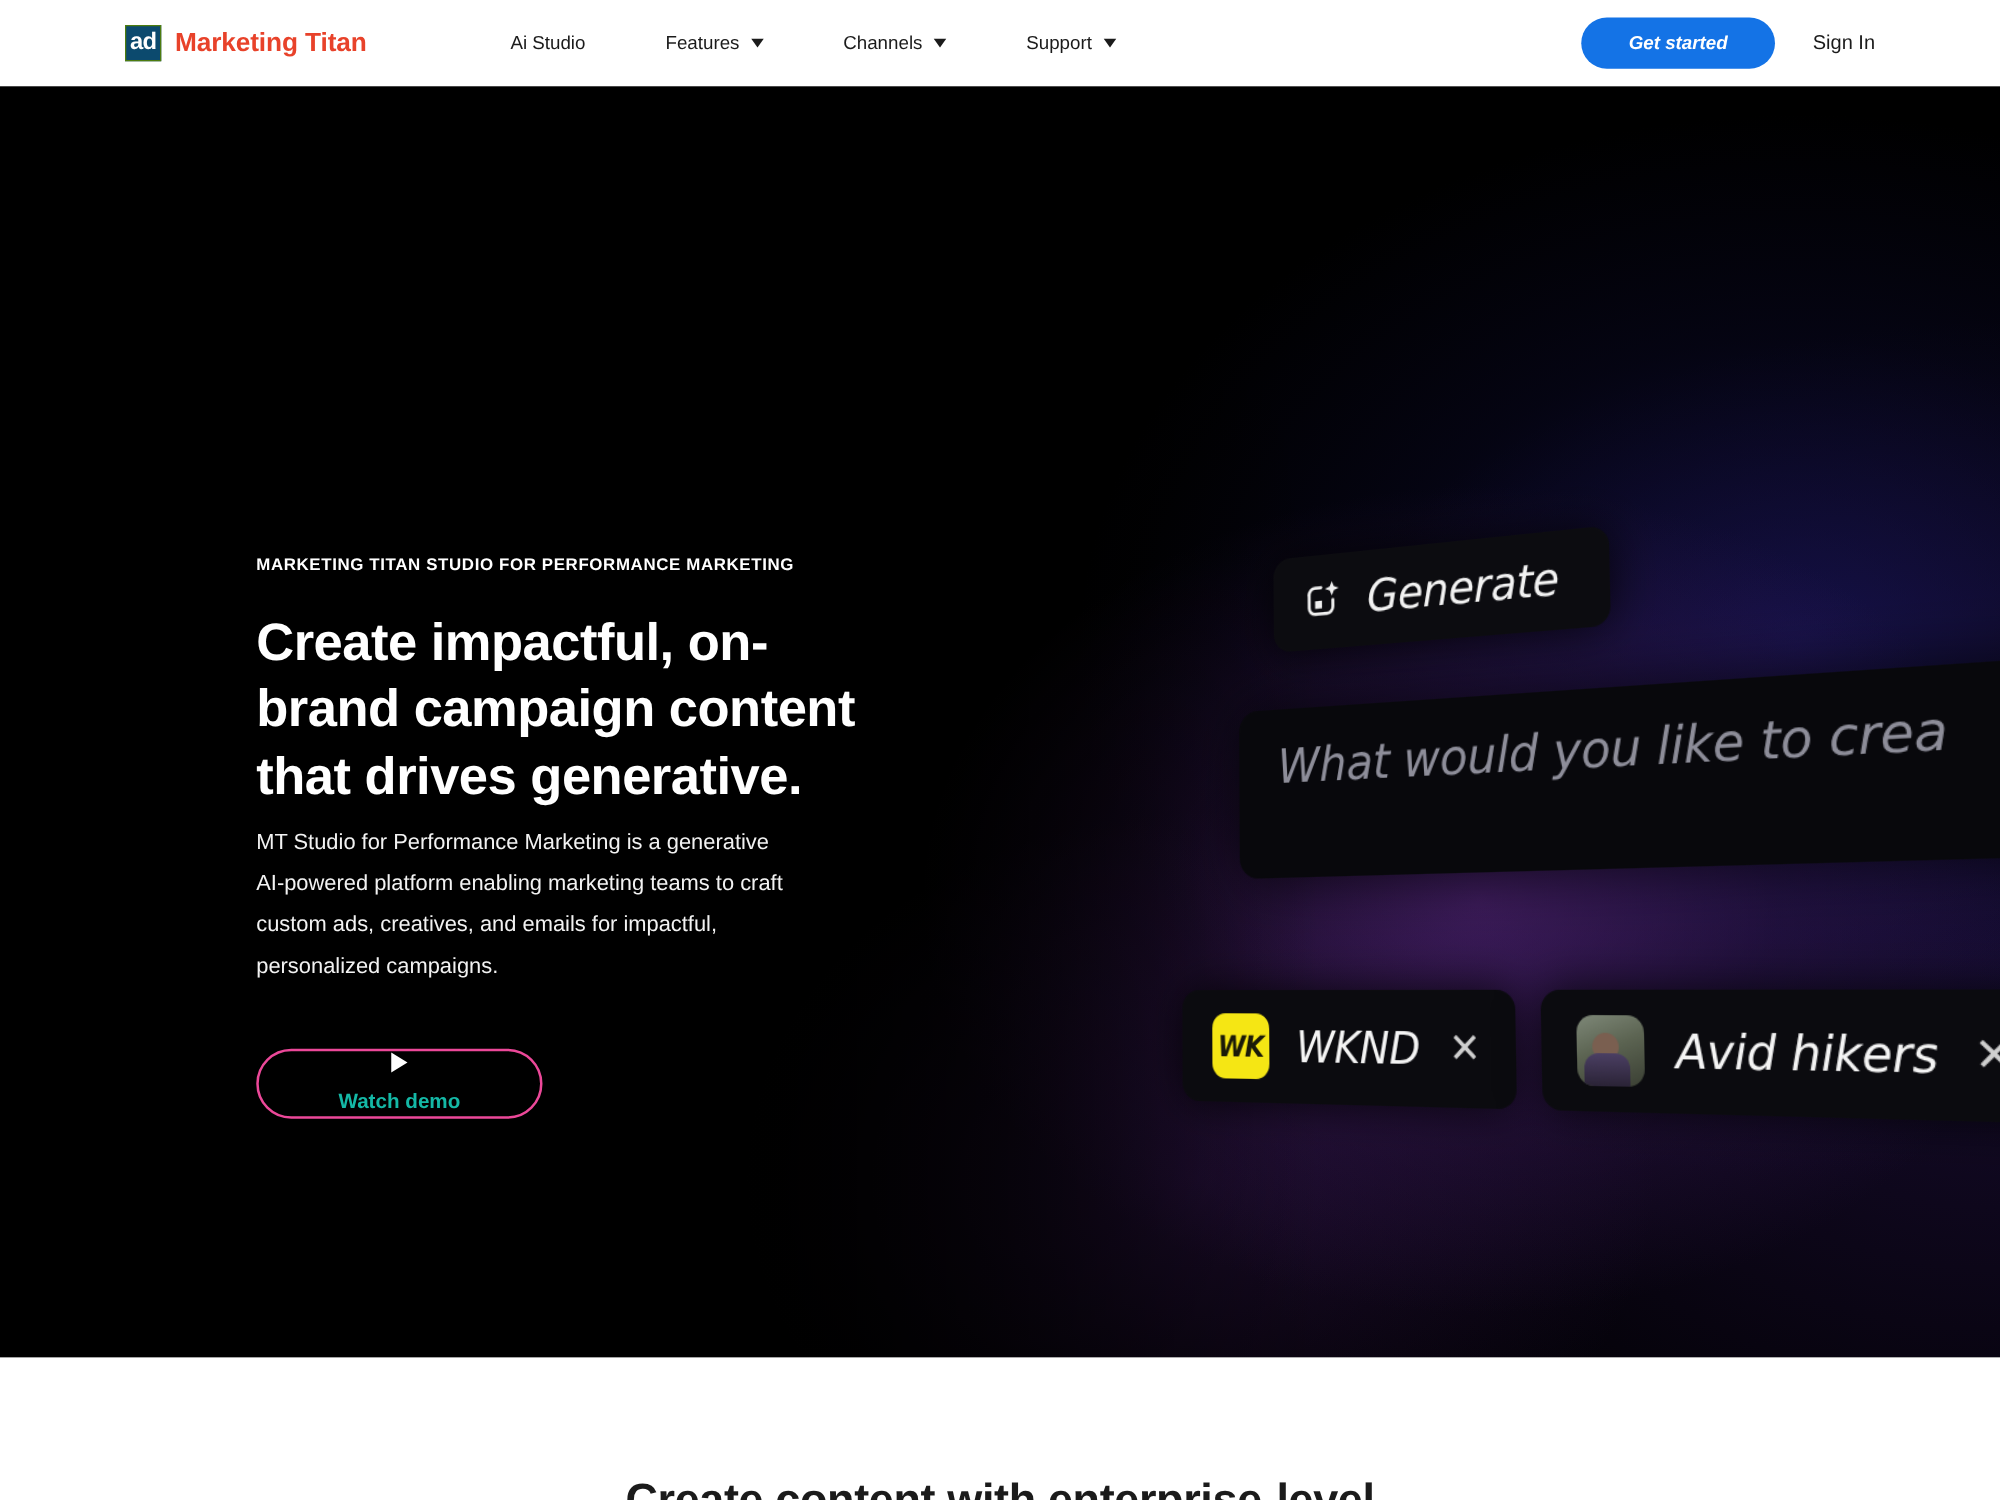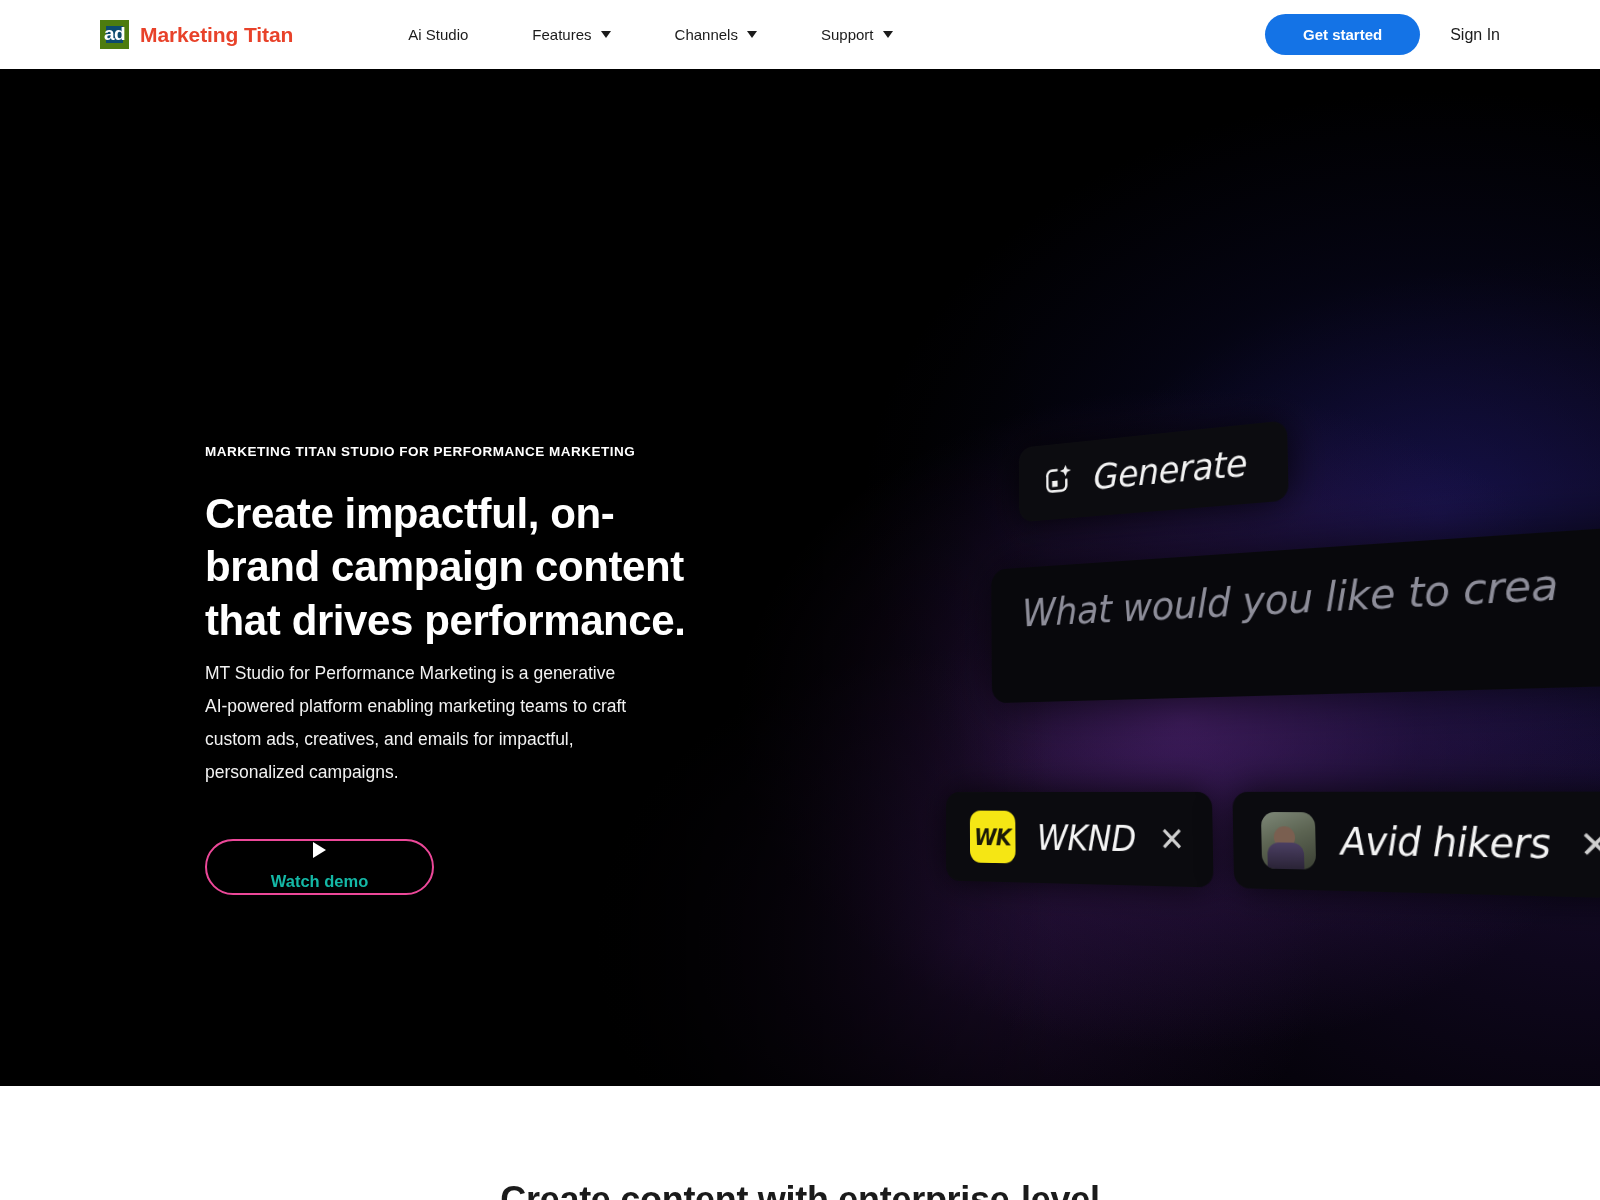--- a/index.html
+++ b/index.html
@@ -20,21 +20,21 @@
     z-index:10;
   }
   .brand {
     display:flex; align-items:center; gap:11px;
     margin-left:100px;
     text-decoration:none;
   }
   .brand-mark {
     width:29px; height:29px;
     background:#0c4a6e;
-    border:6px solid #4d7c0f;
+    border:1px solid #4d7c0f;
     display:flex; align-items:center; justify-content:center;
     font-size:19px; font-weight:700; color:#ffffff;
     letter-spacing:-0.5px;
     line-height:1;
     padding-bottom:2px;
   }
   .brand-name {
     font-size:21px; font-weight:700; color:#e8422a;
     letter-spacing:-0.1px;
   }
@@ -67,20 +67,21 @@
     display:flex; align-items:center; gap:30px;
   }
   .btn-get-started {
     background:#1473e6;
     color:#ffffff;
     font-size:15px; font-weight:700;
     border:none; border-radius:100px;
     padding:12px 38px;
     cursor:pointer;
     white-space:nowrap;
+    font-style:italic;
   }
   .sign-in {
     font-size:16px; color:#1b1b1b;
     cursor:pointer; white-space:nowrap;
   }
 
   
   .hero {
     position:relative;
     height:1017px;
@@ -344,21 +345,21 @@
           <span class="tag-label">Avid hikers</span>
           <span class="tag-x">✕</span>
         </div>
 
       </div>
     </div>
   </div>
 
   <div class="hero-copy">
     <div class="eyebrow">MARKETING TITAN STUDIO FOR PERFORMANCE MARKETING</div>
-    <h1 class="hero-title">Create impactful, on-brand campaign content that drives performance.</h1>
+    <h1 class="hero-title">Create impactful, on-brand campaign content that drives generative.</h1>
     <p class="hero-sub">MT Studio for Performance Marketing is a generative
  AI-powered platform enabling marketing teams to craft
 custom ads, creatives, and emails for impactful,
 personalized campaigns.</p>
     <div class="hero-ctas">
       <button class="cta cta-secondary">
         <i class="play-tri"></i>
         <span>Watch demo</span>
       </button>
     </div>

